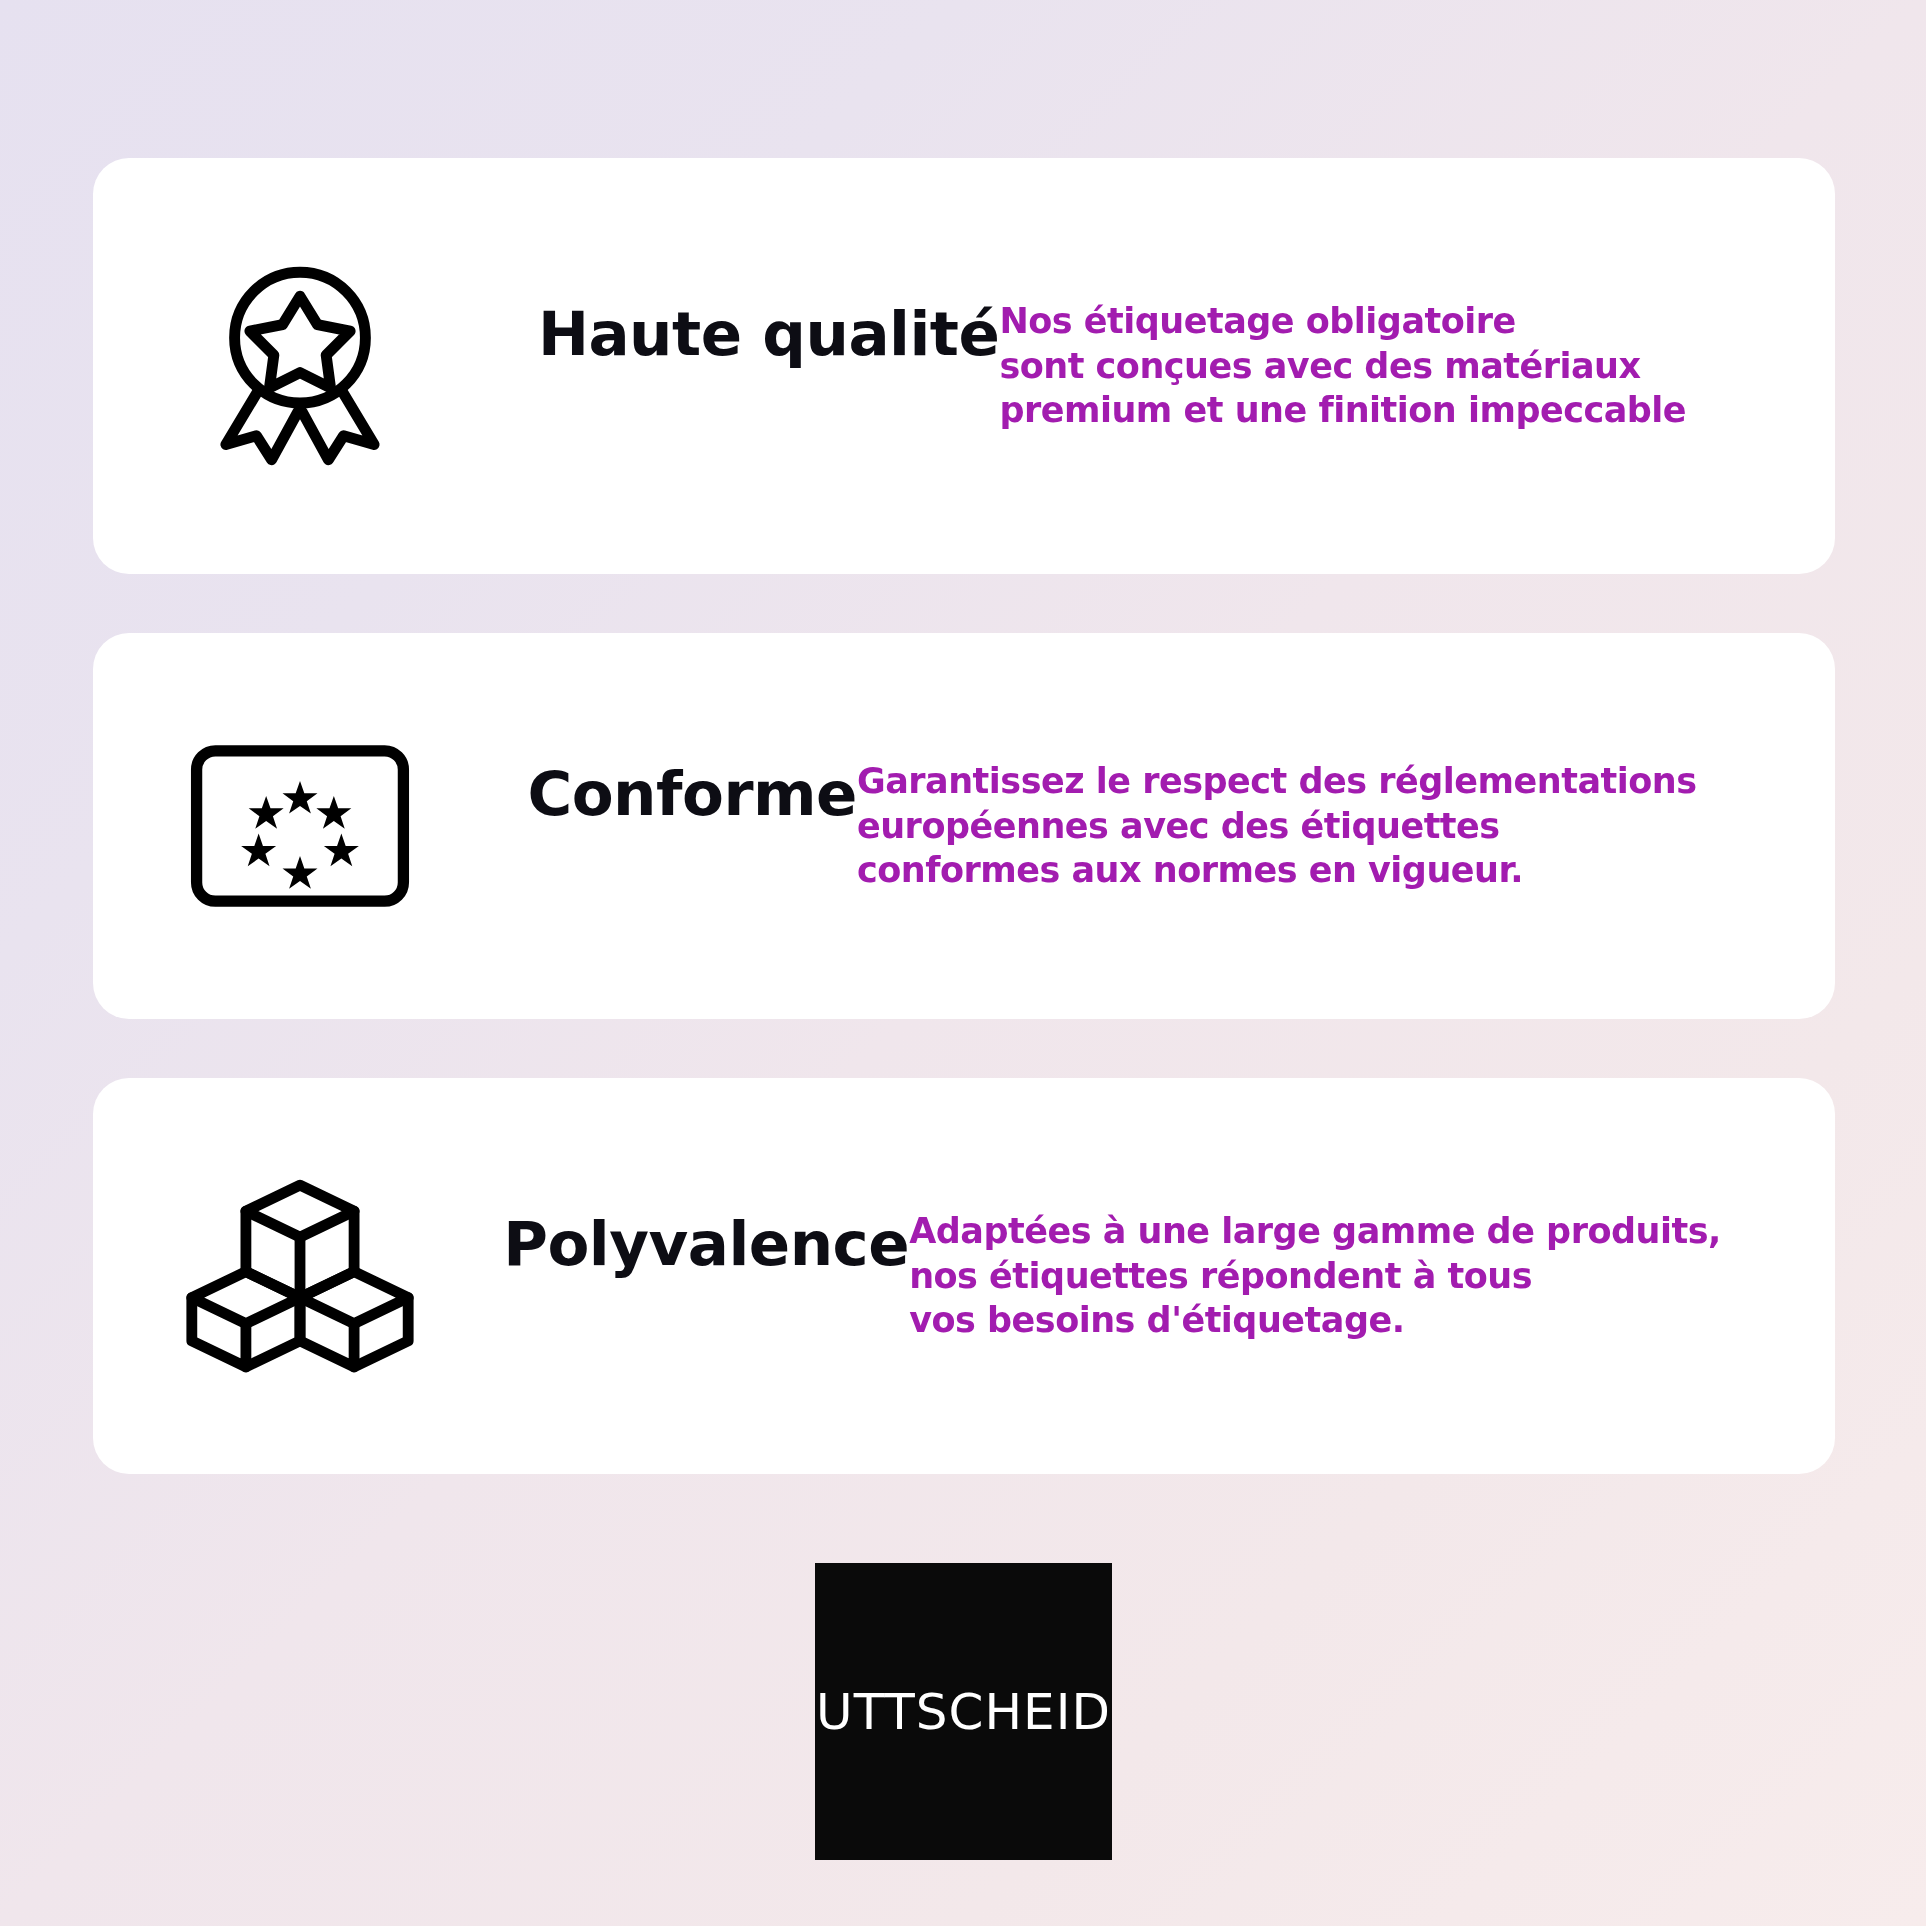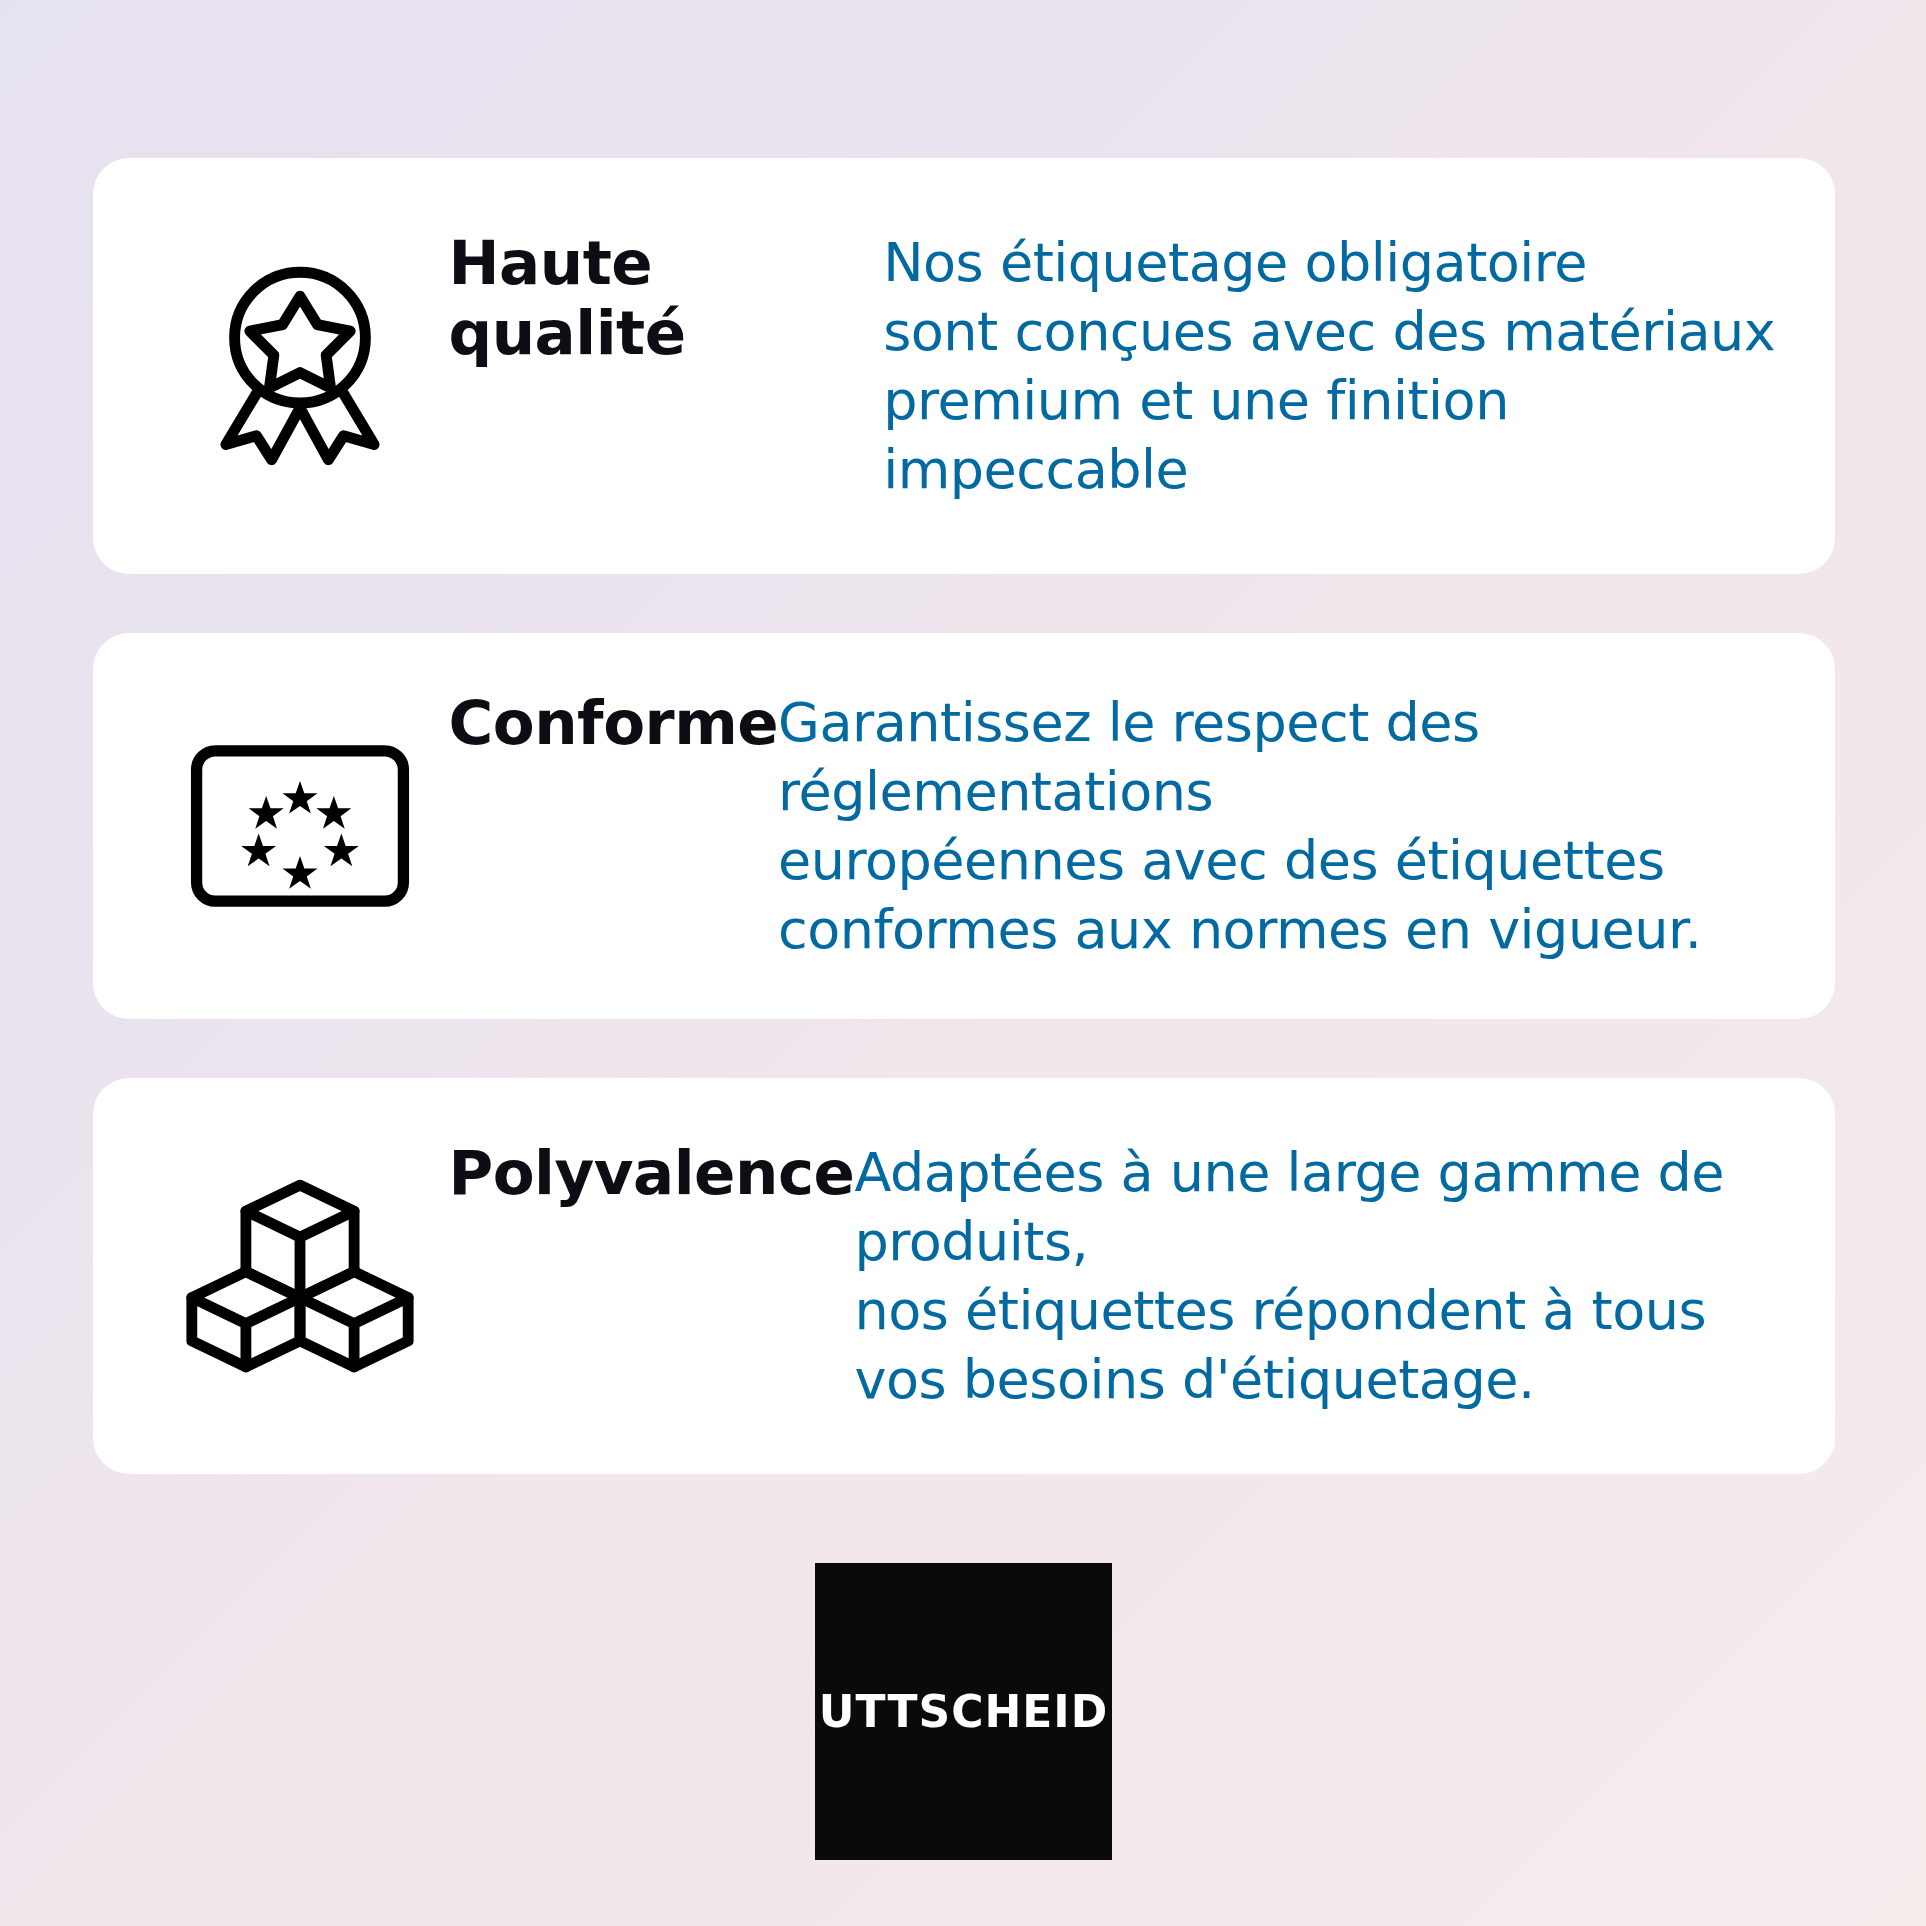--- a/index.html
+++ b/index.html
@@ -50,45 +50,45 @@
     font-family: "DejaVu Sans", sans-serif;
     font-weight: bold;
     font-size: 61px;
     line-height: 1.15;
     color: #0d0d14;
     letter-spacing: -0.5px;
     margin-bottom: 6px;
   }
   .card-desc {
     font-family: "DejaVu Sans", sans-serif;
-    font-weight: 400;
-    font-size: 54px;
+    font-weight: 700;
+    font-size: 35px;
     line-height: 1.28;
-    color: #0369a1;
+    color: #a21caf;
     letter-spacing: -0.5px;
     white-space: pre-line;
   }
   .card-1 { height: 416px; }
   .card-2 { height: 386px; }
   .card-3 { height: 396px; }
 
   .logo-box {
     width: 297px;
     height: 297px;
     background: #0a0a0a;
     display: flex;
     align-items: center;
     justify-content: center;
     margin-top: 30px;
   }
   .logo-text {
     color: #ffffff;
     font-family: "DejaVu Sans", sans-serif;
-    font-weight: bold;
-    font-size: 44px;
+    font-weight: normal;
+    font-size: 50px;
     letter-spacing: 1px;
   }
   svg { display: block; }
 </style>
 </head>
 <body>
 
 <div class="page">
 
   <div class="card card-1">

